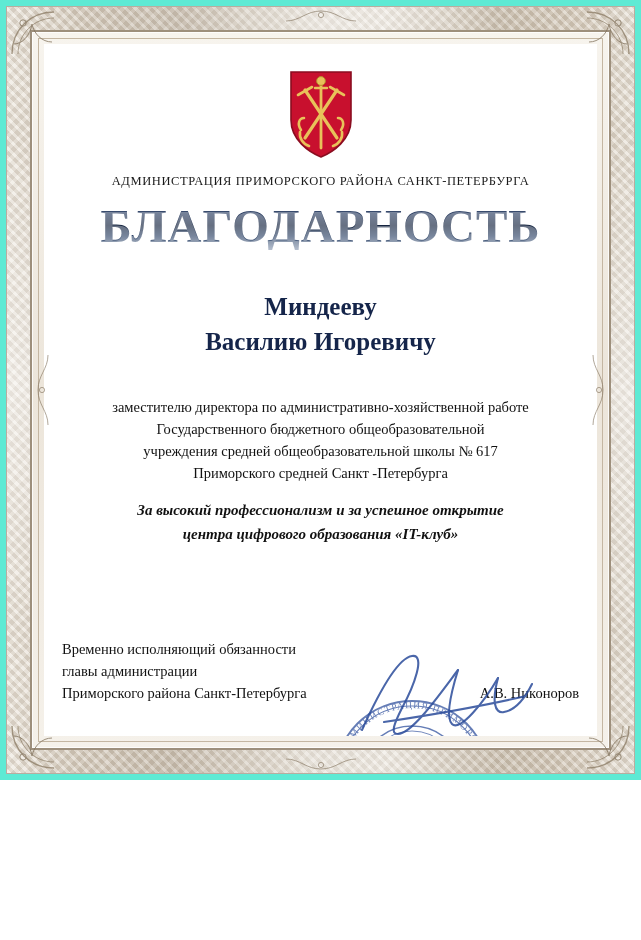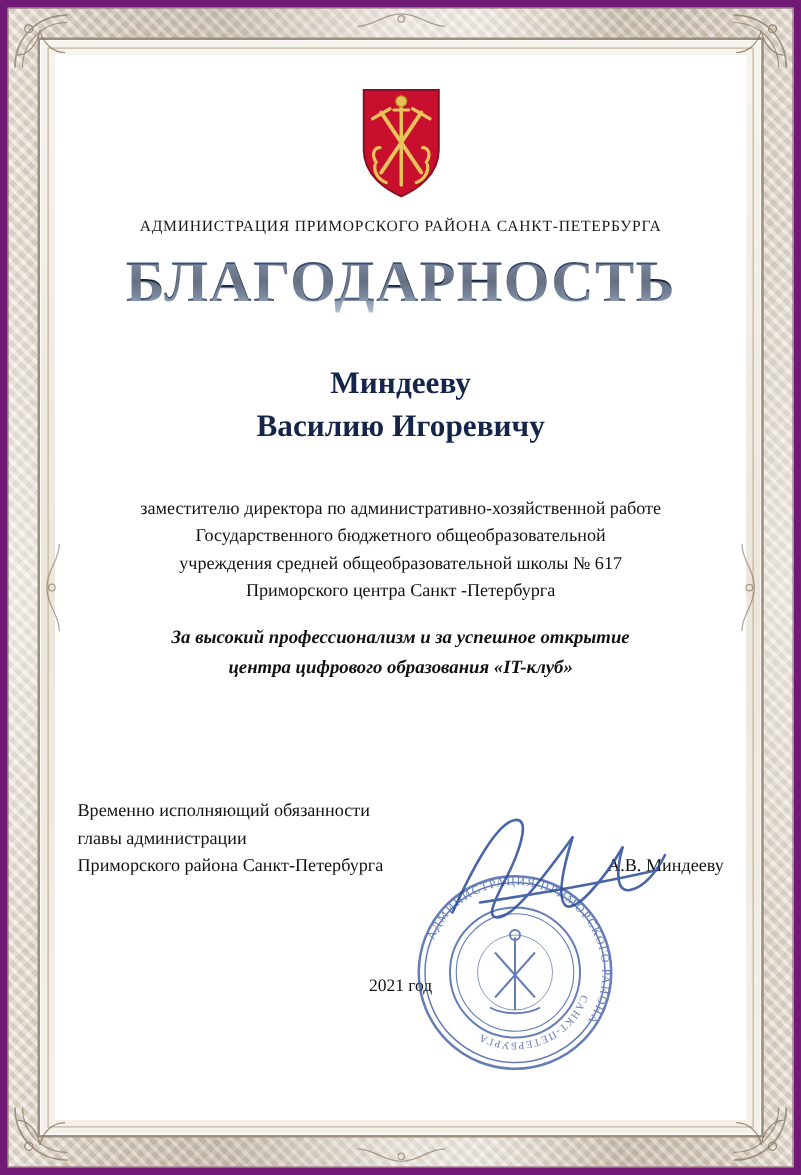--- a/index.html
+++ b/index.html
@@ -11,23 +11,23 @@
     width: 641px;
     height: 940px;
     overflow: hidden;
     font-family: "Liberation Serif", serif;
   }
 
   
   .certificate {
     position: relative;
     width: 641px;
-    height: 940px;
+    height: 780px;
     box-sizing: border-box;
-    background: #701a75;
+    background: #5eead4;
   }
 
   .border-outer {
     position: absolute;
     left: 6px;
     top: 6px;
     right: 6px;
     bottom: 6px;
     box-sizing: border-box;
     border: 1px solid #b8ada0;
@@ -341,35 +341,35 @@
 
       <div class="recipient">
         <div>Миндееву</div>
         <div>Василию Игоревичу</div>
       </div>
 
       <div class="position">
         <div>заместителю директора по административно-хозяйственной работе</div>
         <div>Государственного бюджетного общеобразовательной</div>
         <div>учреждения средней общеобразовательной школы № 617</div>
-        <div>Приморского центра Санкт -Петербурга</div>
+        <div>Приморского средней Санкт -Петербурга</div>
       </div>
 
       <div class="reason">
         <div>За высокий профессионализм и за  успешное открытие</div>
         <div>центра  цифрового образования «IT-клуб»</div>
       </div>
 
       <div class="signature-block">
         <div class="sig-rows">
           <div>Временно исполняющий обязанности</div>
           <div>главы администрации</div>
           <div class="sig-line3">
             <span>Приморского района Санкт-Петербурга</span>
-            <span class="sig-name">А.В. Миндееву</span>
+            <span class="sig-name">А.В. Никоноров</span>
           </div>
         </div>
       </div>
 
       <div class="year">2021 год</div>
 
       <div class="handsign">
         <svg width="190" height="130" viewBox="0 0 190 130">
           <g fill="none" stroke="#2b4c9b" stroke-width="2.1" stroke-linecap="round">
             <path d="M8 92 C26 52 44 20 58 18 C72 16 60 48 48 70 C40 86 36 96 44 96 C58 96 86 56 104 32"></path>

